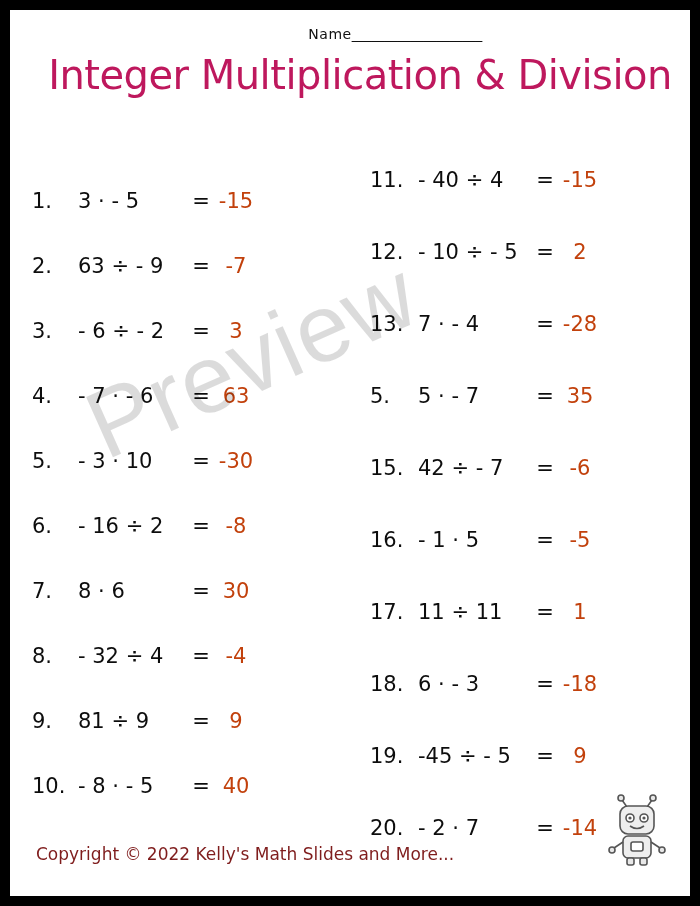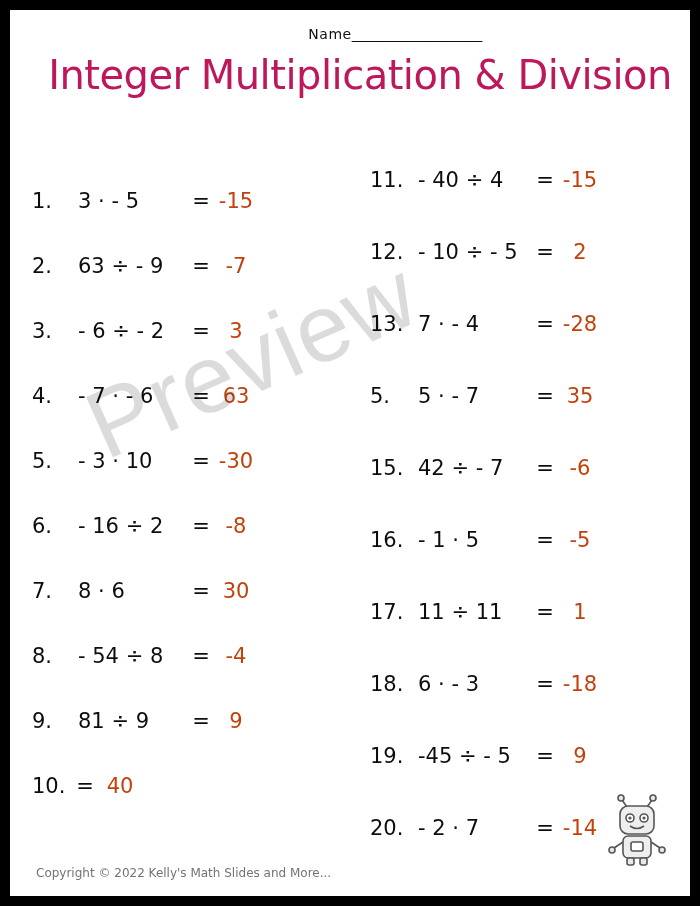--- a/index.html
+++ b/index.html
@@ -113,23 +113,23 @@
     color: rgba(0,0,0,0.14);
     font-family: "Liberation Sans", sans-serif;
     transform: rotate(-24deg);
     transform-origin: left top;
     letter-spacing: 1px;
     pointer-events: none;
   }
   .copyright {
     position: absolute;
     left: 26px;
-    bottom: 16px;
-    font-size: 12px;
-    color: #737373;
+    bottom: 32px;
+    font-size: 17px;
+    color: #7f1d1d;
     font-family: "DejaVu Sans", sans-serif;
   }
   .mascot {
     position: absolute;
     right: 22px;
     bottom: 28px;
     width: 62px;
     height: 74px;
   }
 </style>
@@ -183,32 +183,33 @@
         <span class="ans">-8</span>
       </div>
       <div class="prob">
         <span class="num">7.</span>
         <span class="expr">8  ·  6</span>
         <span class="eq">=</span>
         <span class="ans">30</span>
       </div>
       <div class="prob">
         <span class="num">8.</span>
-        <span class="expr">- 54 ÷ 8</span>
+        <span class="expr">- 32 ÷ 4</span>
         <span class="eq">=</span>
         <span class="ans">-4</span>
       </div>
       <div class="prob">
         <span class="num">9.</span>
         <span class="expr">81 ÷ 9</span>
         <span class="eq">=</span>
         <span class="ans">9</span>
       </div>
       <div class="prob">
         <span class="num">10.</span>
+        <span class="expr">- 8  · - 5</span>
         <span class="eq">=</span>
         <span class="ans">40</span>
       </div>
     </div>
 
     <div class="col col-right">
       <div class="prob">
         <span class="num">11.</span>
         <span class="expr">- 40 ÷ 4</span>
         <span class="eq">=</span>

